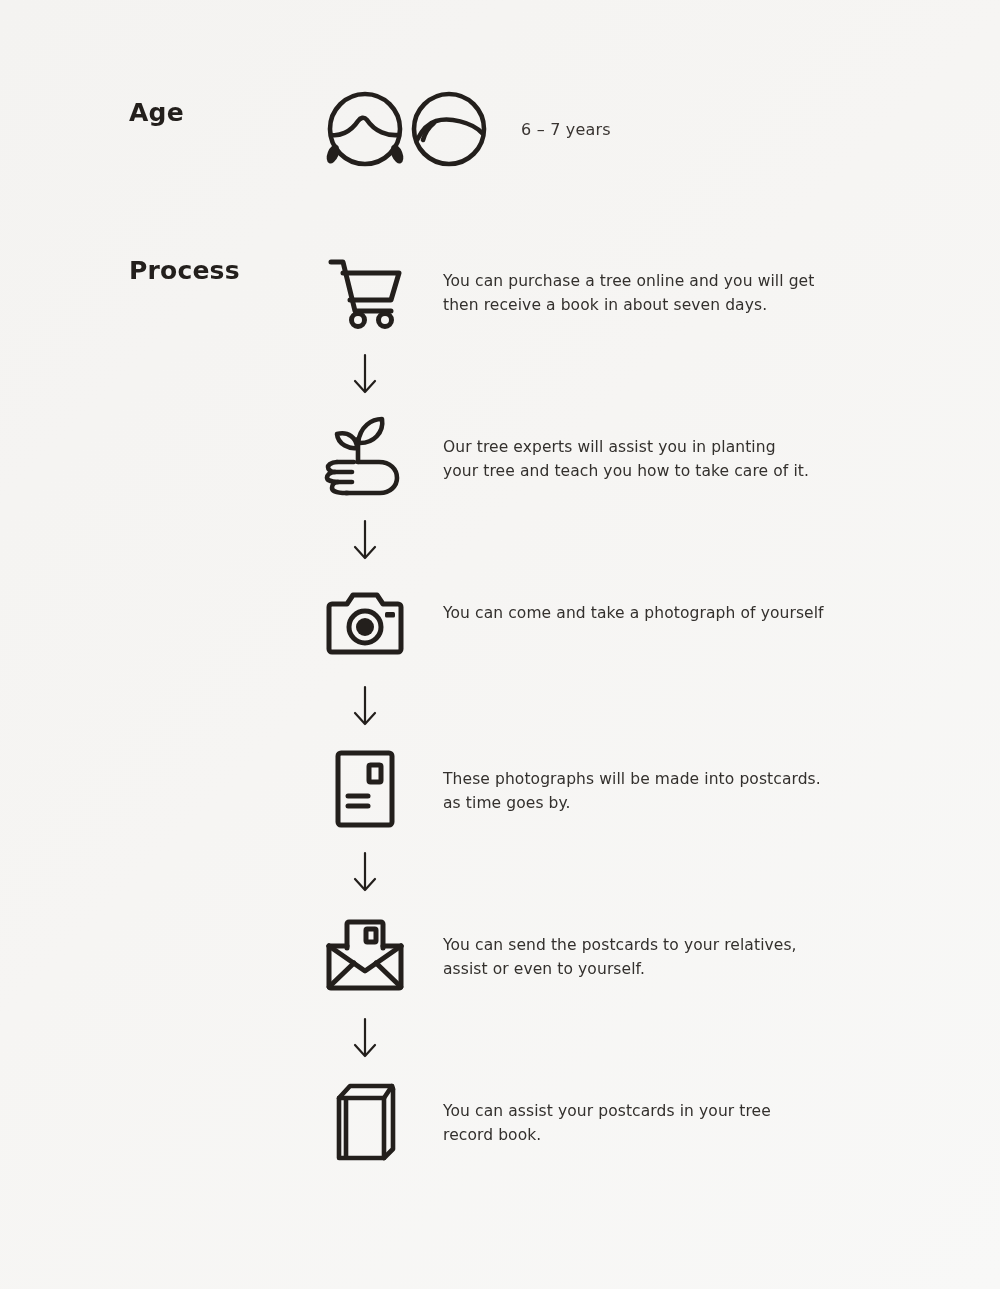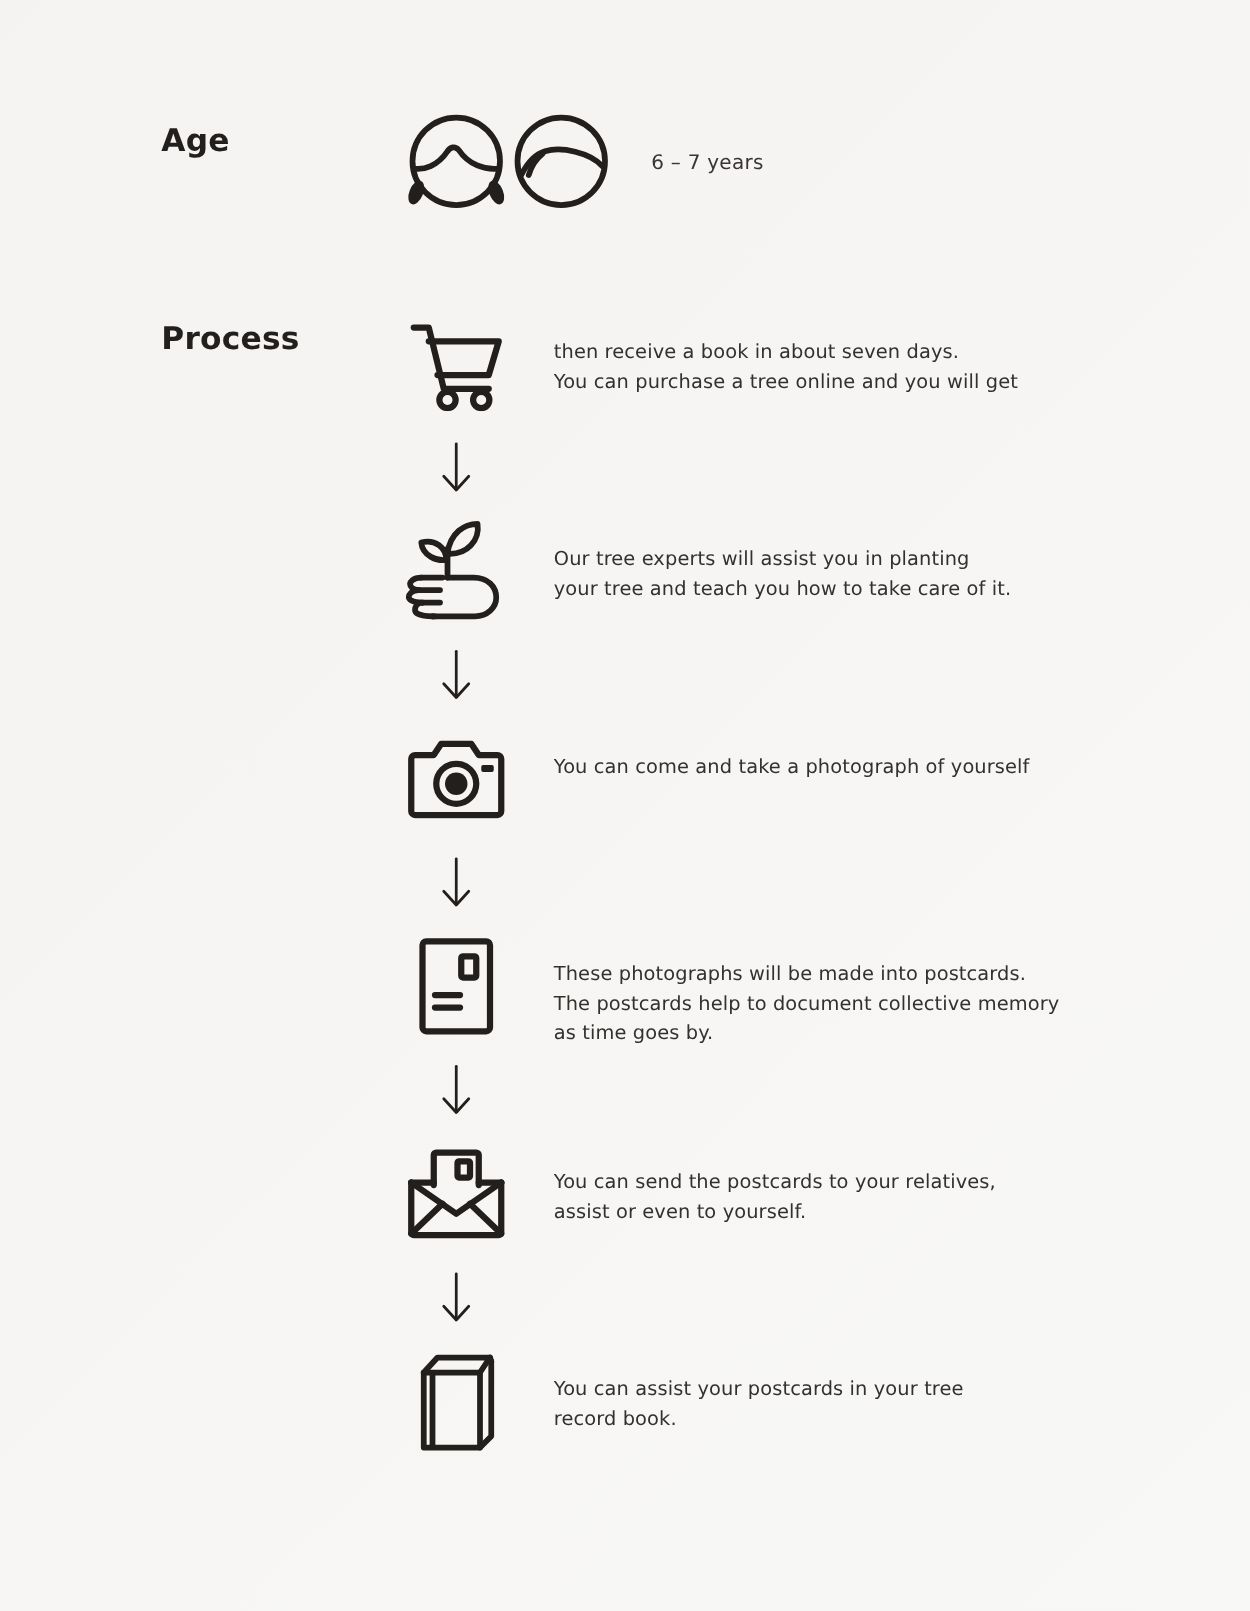--- a/index.html
+++ b/index.html
@@ -141,22 +141,22 @@
     <div class="step">
       <div class="step-icon">
         <svg width="80" height="76" viewBox="0 0 80 76" fill="none" stroke="#231f1c" stroke-width="5" stroke-linecap="round" stroke-linejoin="round">
           <path d="M6 9 H18 L30 58 H66"></path>
           <path d="M18 20 H74 L66 47 H25"></path>
           <circle cx="33" cy="67" r="6.5"></circle>
           <circle cx="60" cy="67" r="6.5"></circle>
         </svg>
       </div>
       <div class="step-text">
+        <span class="line">You can purchase a tree online and you will get</span>
         <span class="line">then receive a book in about seven days.</span>
-        <span class="line">You can purchase a tree online and you will get</span>
       </div>
     </div>
 
     <div class="connector">
       <div class="connector-arrow">
         <svg width="26" height="42" viewBox="0 0 26 42" fill="none" stroke="#231f1c" stroke-width="2.2" stroke-linecap="round" stroke-linejoin="round">
           <path d="M13 2 V38"></path>
           <path d="M3 28 L13 39 L23 28"></path>
         </svg>
       </div>
@@ -226,21 +226,20 @@
       <div class="step-icon">
         <svg width="62" height="80" viewBox="0 0 62 80" fill="none" stroke="#231f1c" stroke-width="5" stroke-linecap="round" stroke-linejoin="round">
           <rect x="4" y="4" width="54" height="72" rx="3"></rect>
           <rect x="35" y="16" width="12" height="17" rx="1.5"></rect>
           <path d="M14 47 H34"></path>
           <path d="M14 57 H34"></path>
         </svg>
       </div>
       <div class="step-text">
         <span class="line">These photographs will be made into postcards.</span>
-        <span class="line">The postcards help to document collective memory</span>
         <span class="line">as time goes by.</span>
       </div>
     </div>
 
     <div class="connector">
       <div class="connector-arrow">
         <svg width="26" height="42" viewBox="0 0 26 42" fill="none" stroke="#231f1c" stroke-width="2.2" stroke-linecap="round" stroke-linejoin="round">
           <path d="M13 2 V38"></path>
           <path d="M3 28 L13 39 L23 28"></path>
         </svg>

